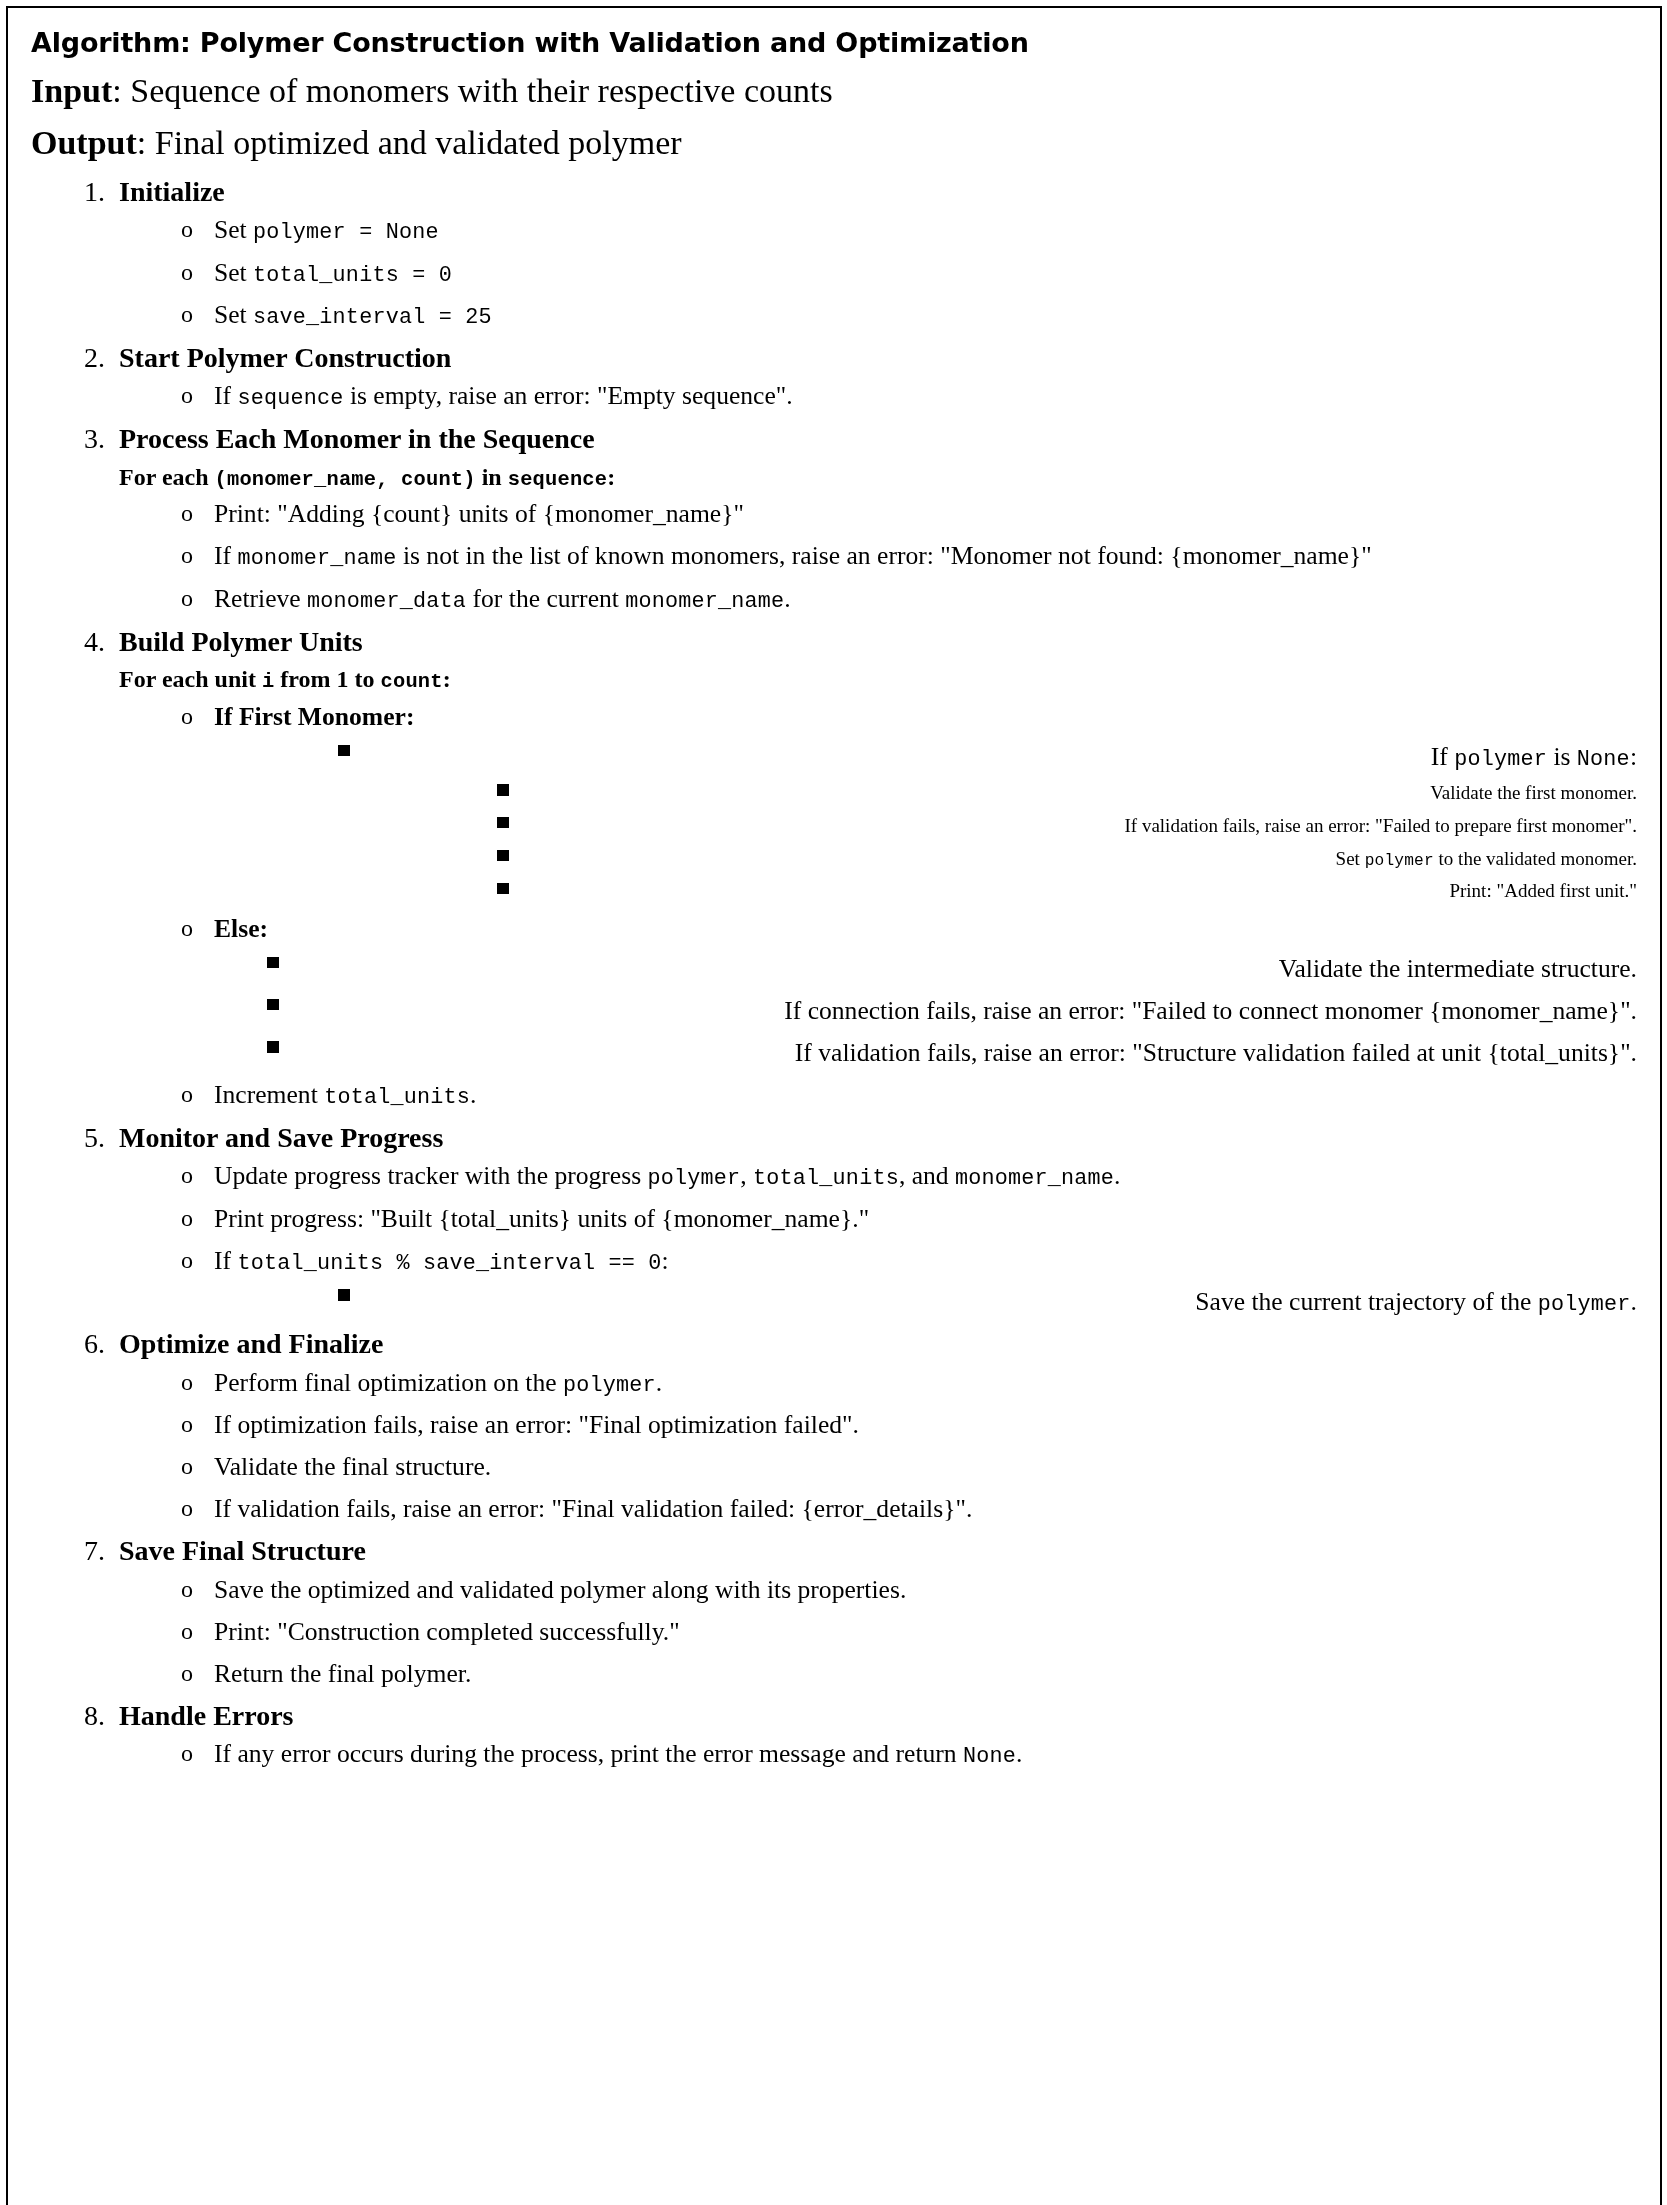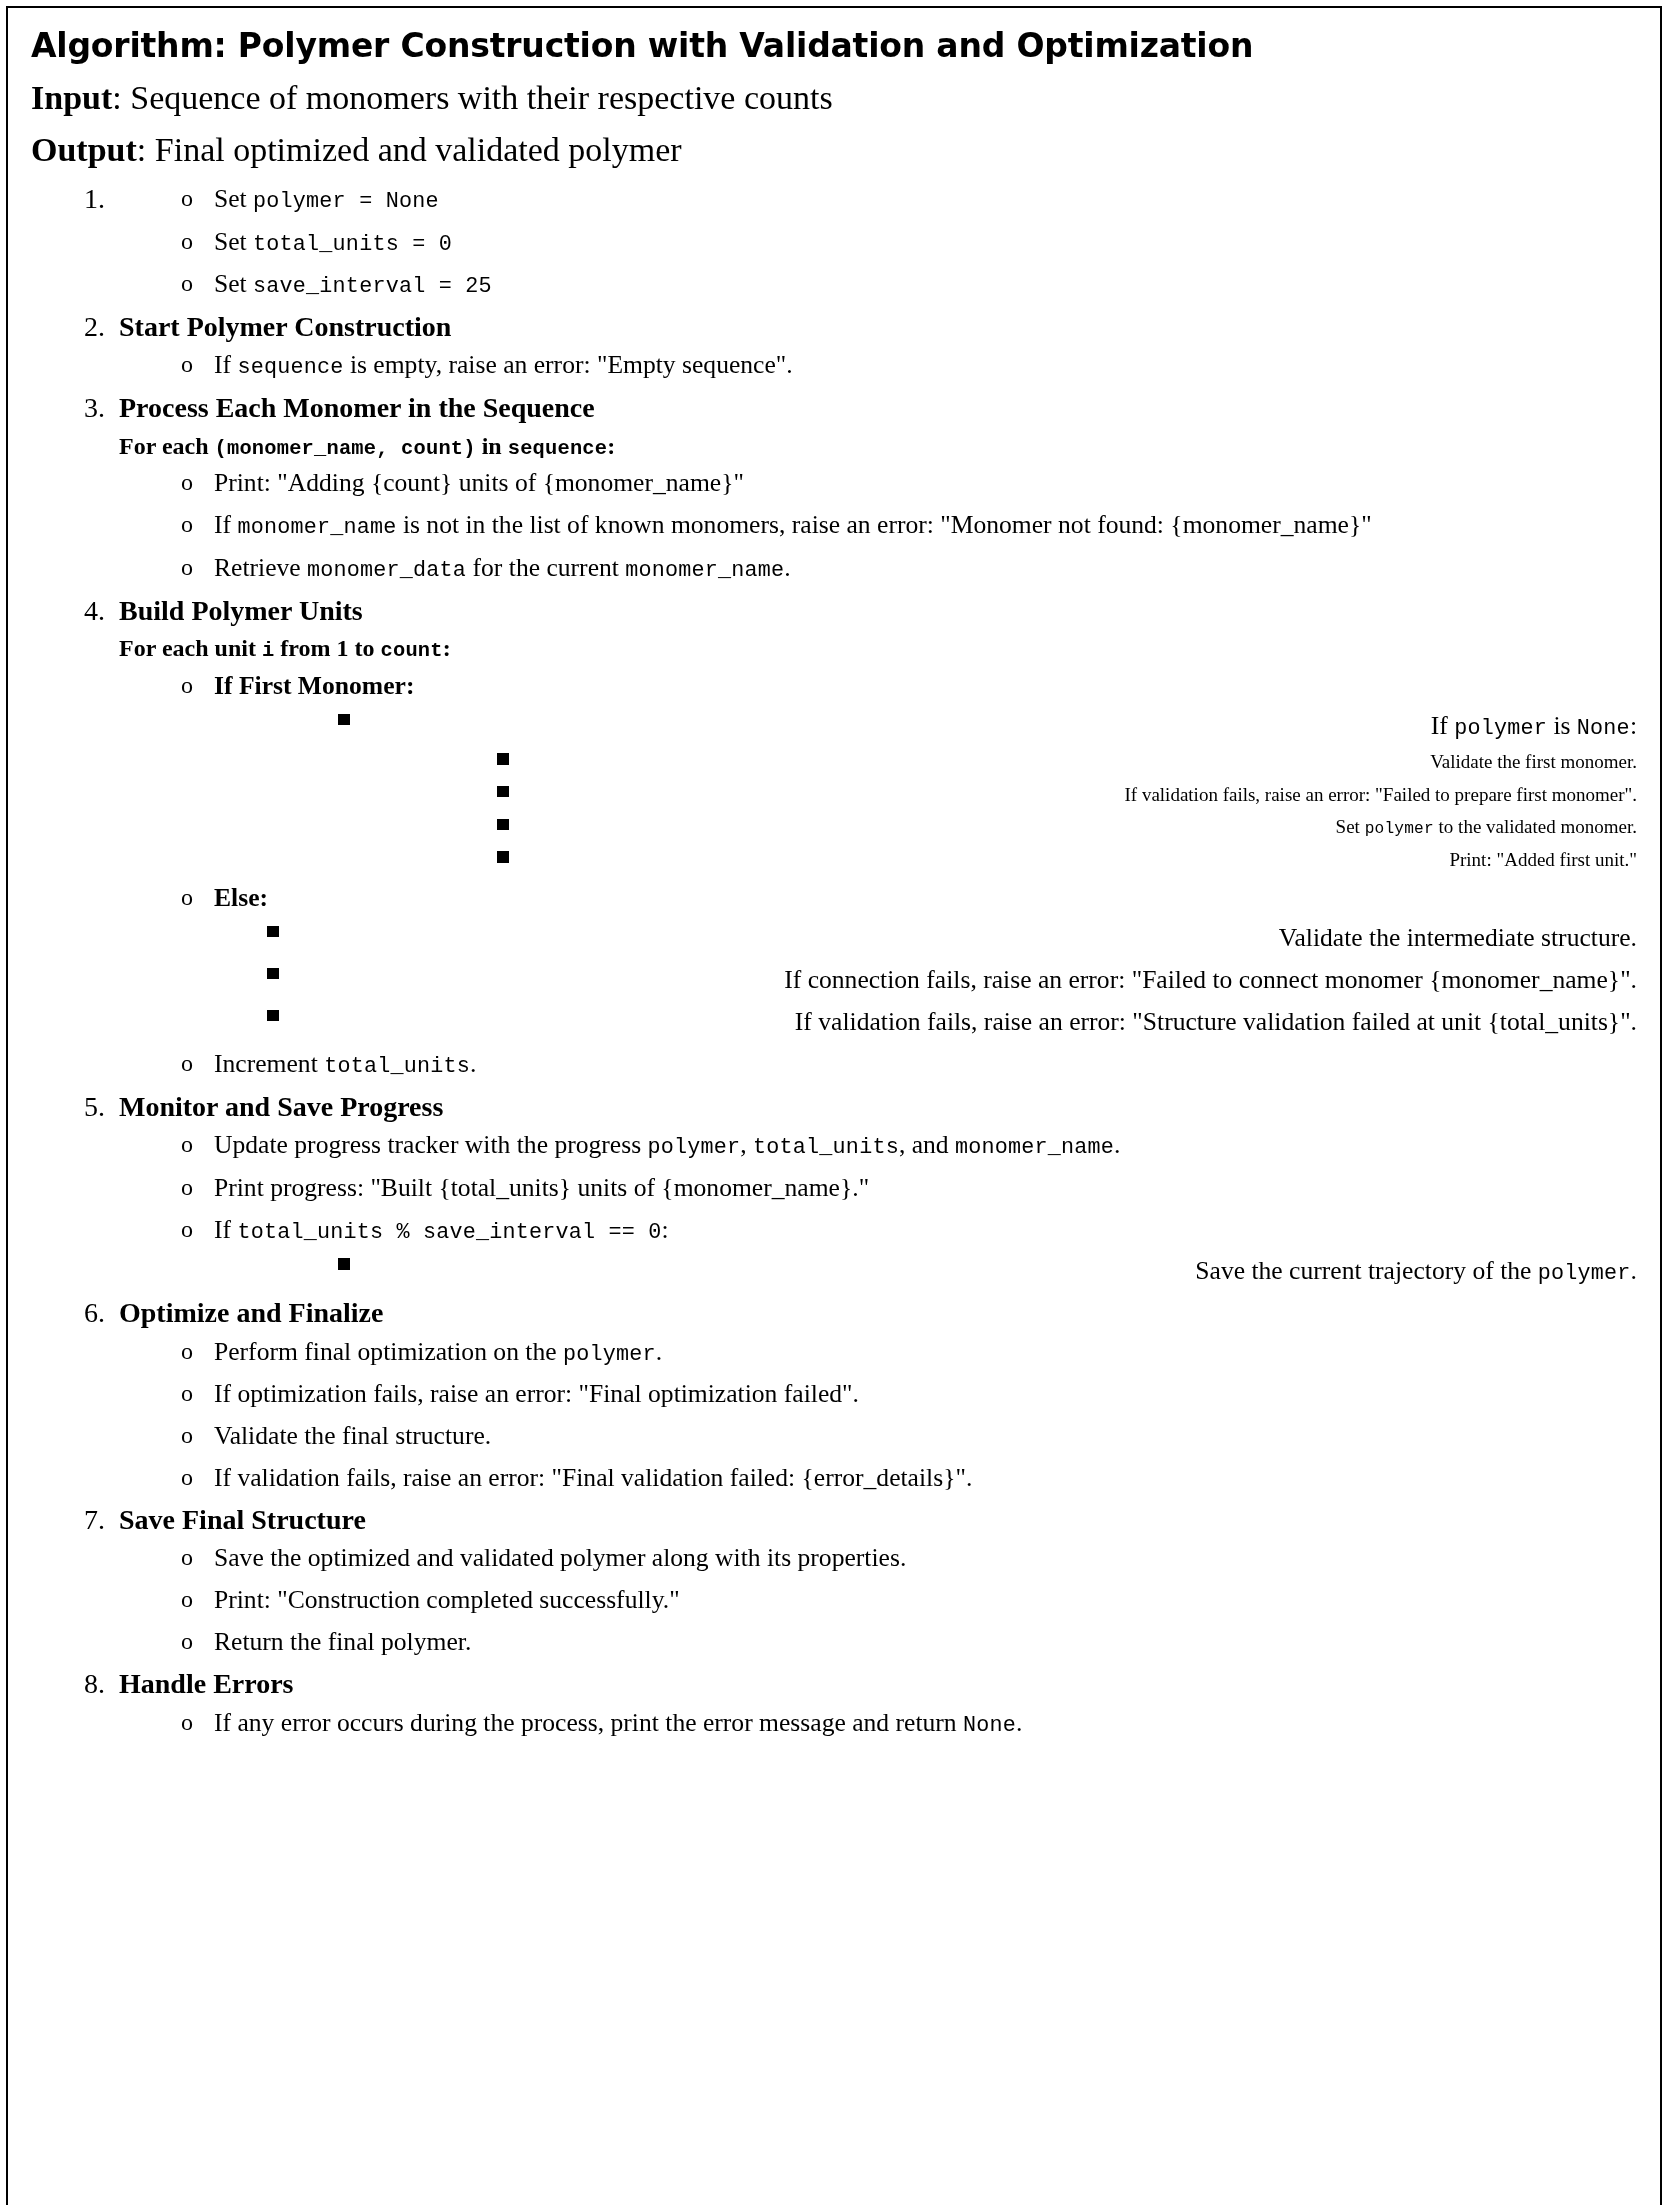--- a/index.html
+++ b/index.html
@@ -35,21 +35,21 @@
     right: 0;
     bottom: 0;
     padding: 26.5px 31px 17.6px 31px;
     box-sizing: border-box;
   }
 
   
   .doc-title {
     font-family: "DejaVu Sans", "Liberation Sans", sans-serif;
     font-weight: bold;
-    font-size: 33px;
+    font-size: 27px;
     line-height: 1.18;
     letter-spacing: -0.2px;
     margin: 0 0 11.5px 0;
   }
   .io-line {
     font-size: 34px;
     line-height: 1.22;
     margin: 0 0 10.6px 0;
   }
   .io-line .lbl { font-weight: bold; }
@@ -181,20 +181,21 @@
       <span class="lbl">Input</span><span>: Sequence of monomers with their respective counts</span>
     </div>
 
     <div class="io-line">
       <span class="lbl">Output</span><span>: Final optimized and validated polymer</span>
     </div>
 
     <ol class="level1" id="steps-root">
         <li class="step">
           <span class="num">1.</span>
+          <span class="step-title">Initialize</span>
           <ul class="level2">
             <li><span class="bullet">o</span><span class="txt"><span>Set </span><code class="code">polymer = None</code></span></li>
             <li><span class="bullet">o</span><span class="txt"><span>Set </span><code class="code">total_units = 0</code></span></li>
             <li><span class="bullet">o</span><span class="txt"><span>Set </span><code class="code">save_interval = 25</code></span></li>
           </ul>
         </li>
         <li class="step">
           <span class="num">2.</span>
           <span class="step-title">Start Polymer Construction</span>
           <ul class="level2">

